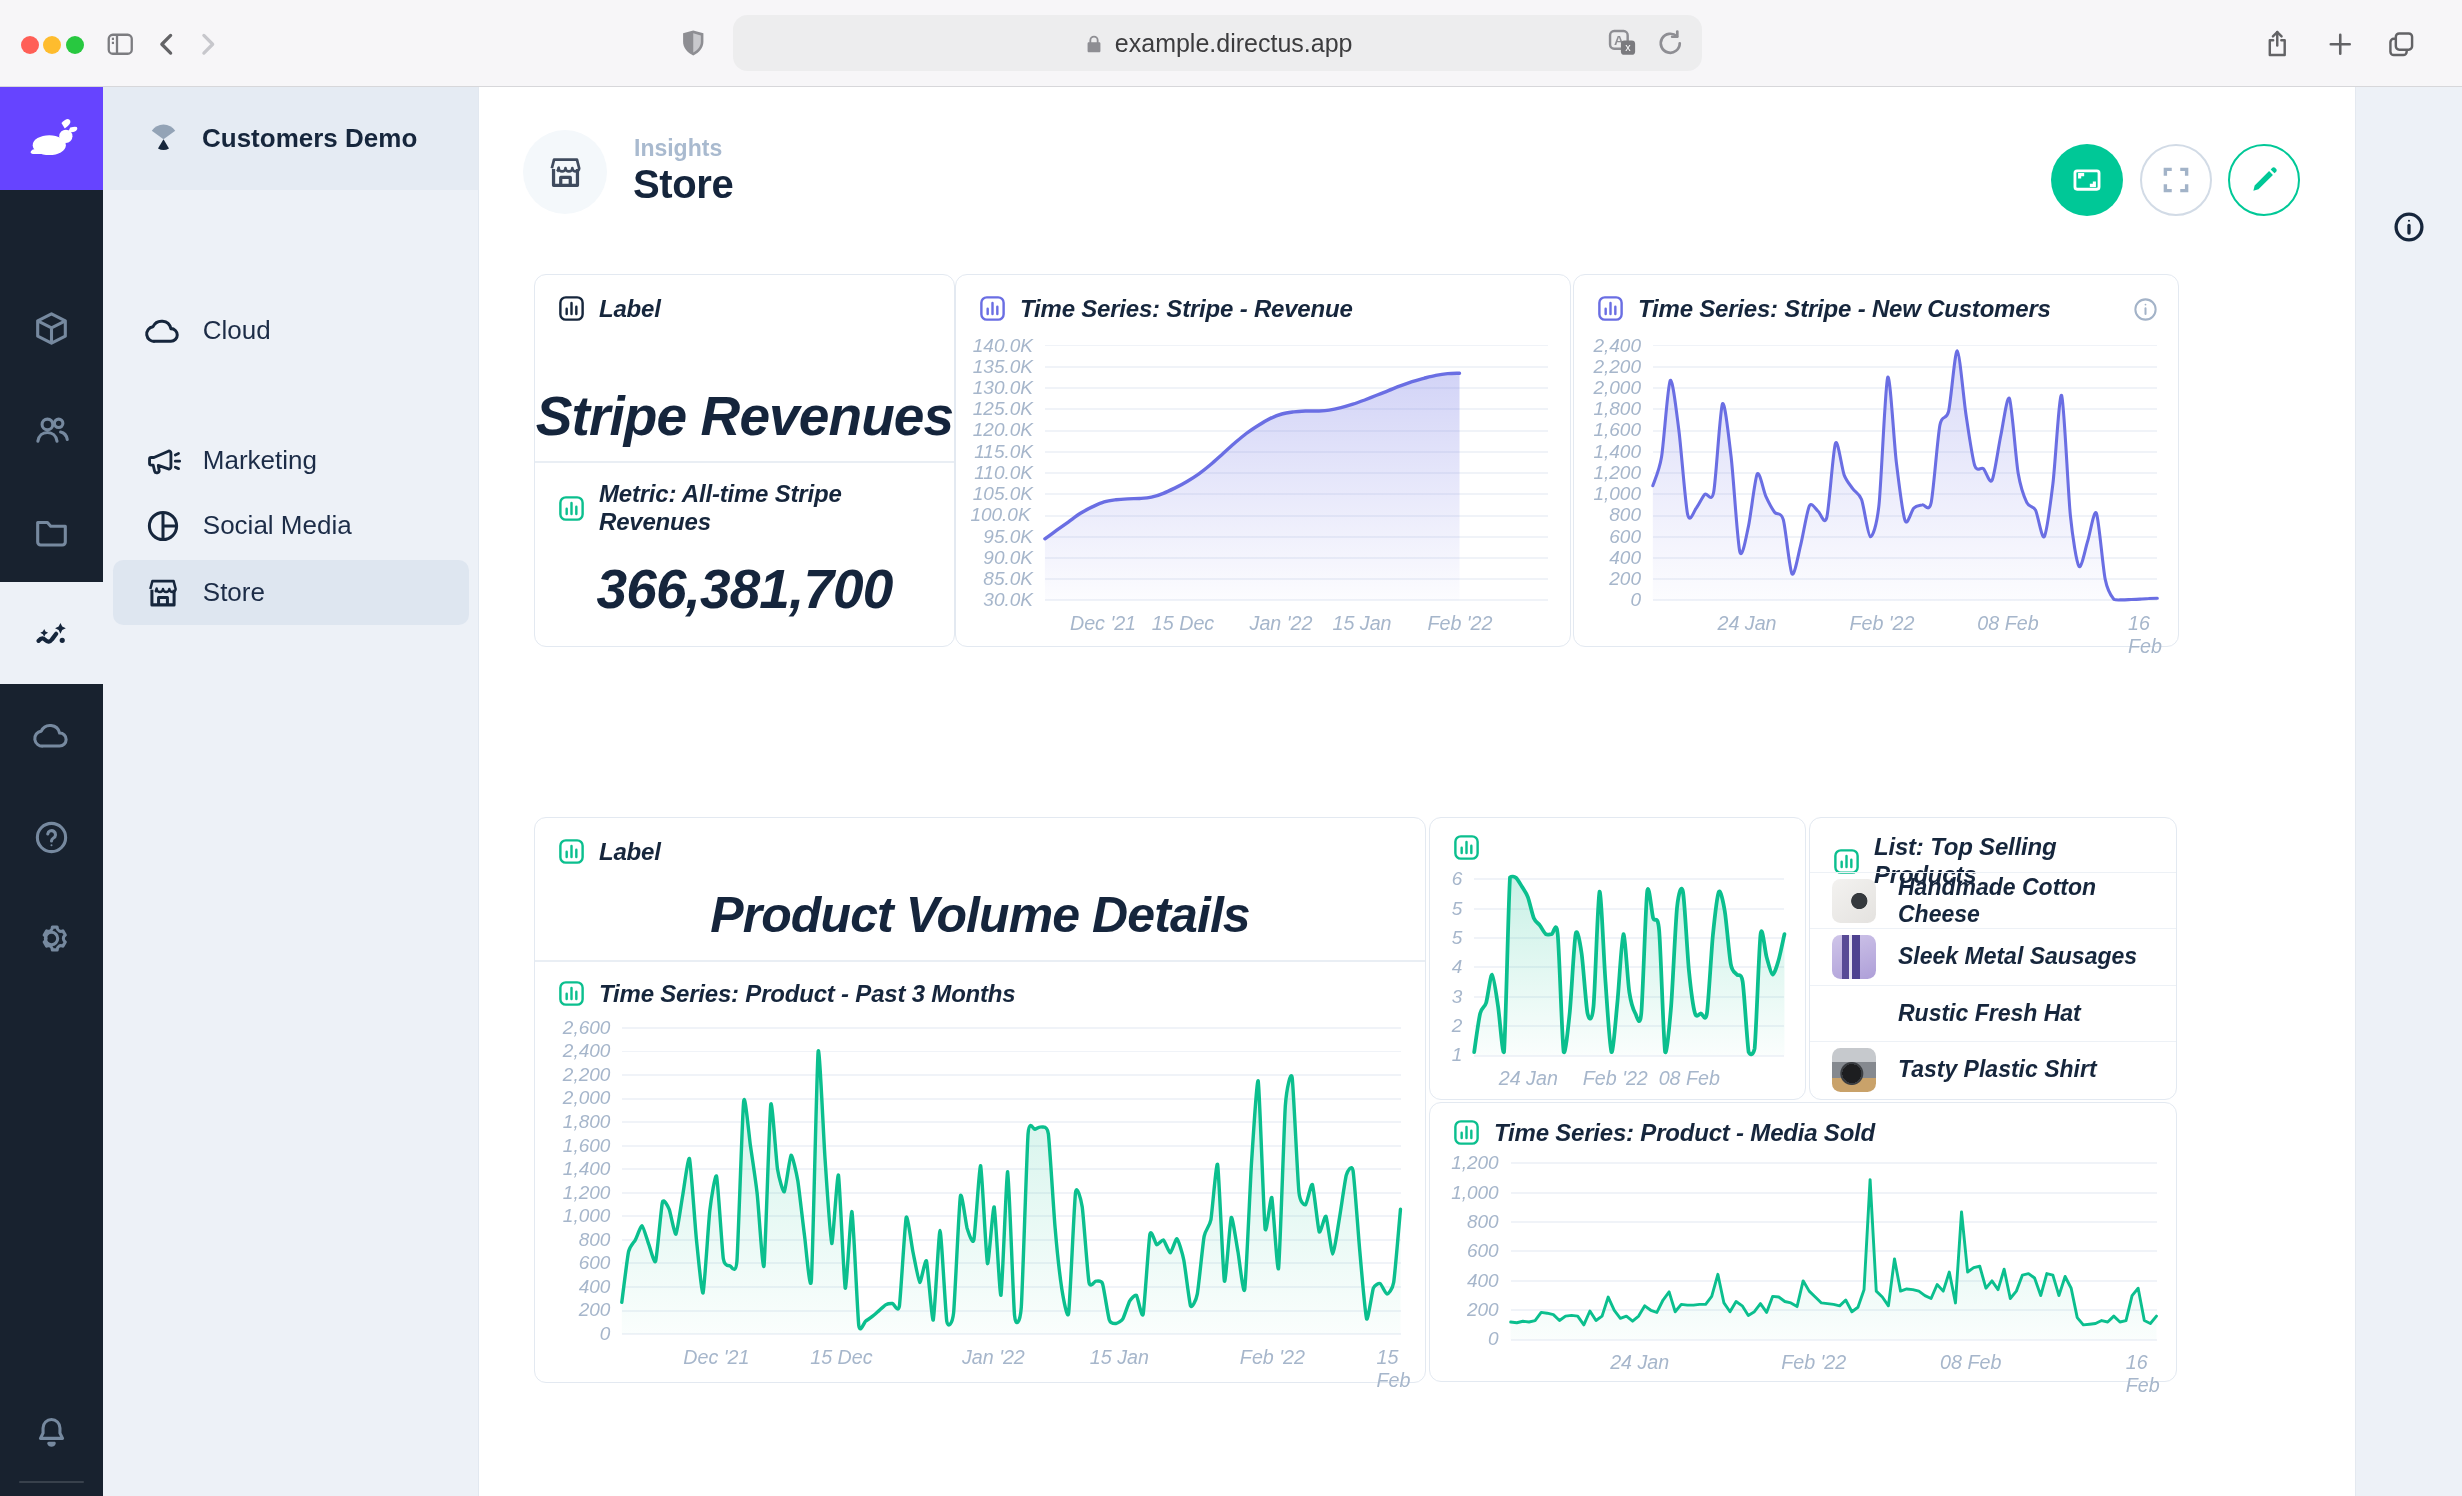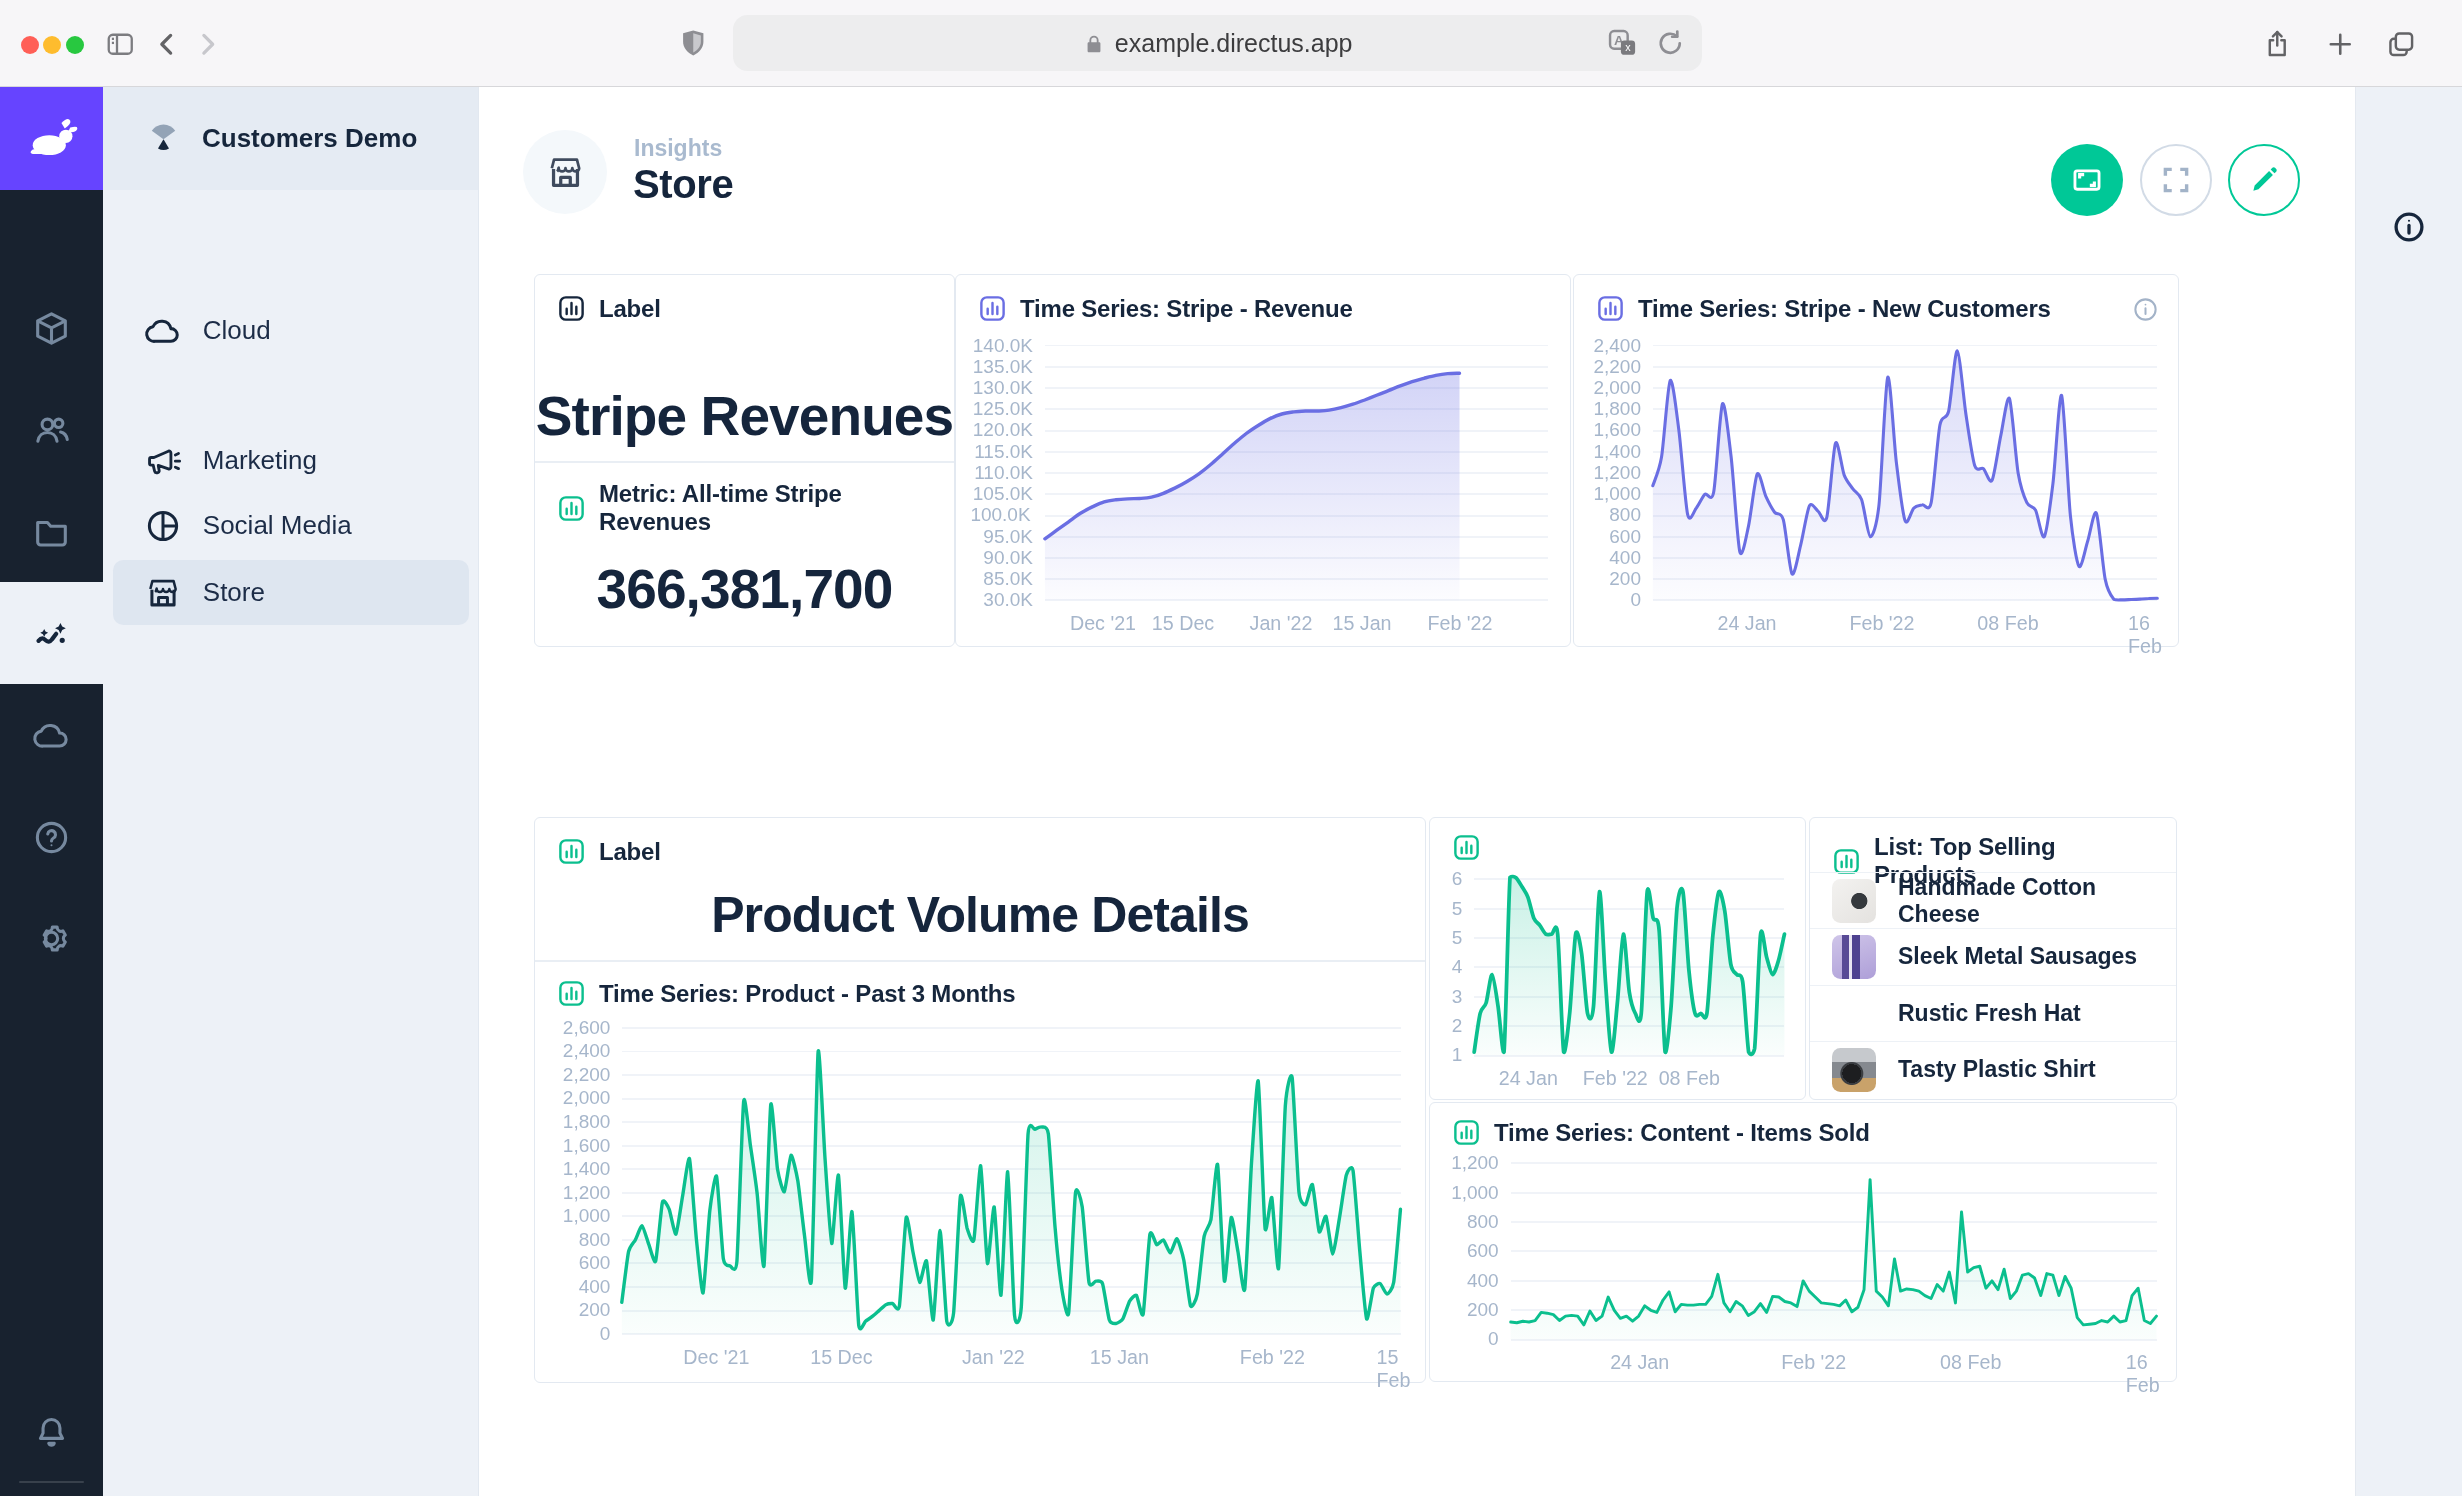--- a/index.html
+++ b/index.html
@@ -42,21 +42,21 @@
   .page-head-icon svg{ width:41px; height:41px; }
   .breadcrumb { position:absolute; left:634px; top:135px; font-size:23px; font-weight:600; color:#a9bacf; }
   .page-title { position:absolute; left:633px; top:162px; font-size:40px; font-weight:800; color:#15253c; letter-spacing:-0.4px; }
   .round-btn { position:absolute; top:144px; width:72px; height:72px; border-radius:50%; display:flex; align-items:center; justify-content:center; cursor:pointer; }
   .round-btn svg{ width:34px; height:34px; }
   .rb1 { left:2051px; background:#00c897; color:#fff; }
   .rb2 { left:2140px; background:#fff; border:2.6px solid #d2dbe6; color:#a2b3c8; }
   .rb3 { left:2228px; background:#fff; border:2.6px solid #00c897; color:#00c897; }
 
   
-  .panel { position:absolute; background:#fff; border:1.7px solid #e3e9f1; border-radius:6px; }
+  .panel { position:absolute; background:#fff; border:1.7px solid #e3e9f1; border-radius:12px;font-style:italic; }
   .phead { display:flex; align-items:center; gap:13px; padding:19px 22px 0 22px; }
   .phead .ptitle { font-size:24px; font-weight:600; color:#16263c; letter-spacing:-0.2px; }
   .cicon { width:29px; height:29px; flex:0 0 auto; }
   .big-label { position:absolute; left:0; right:0; text-align:center; font-weight:800; color:#15253c; letter-spacing:-0.9px; }
   .hdiv { position:absolute; left:0; right:0; height:1.7px; background:#e9eef4; }
   .info-ic { position:absolute; right:19px; top:20.5px; width:27px; height:27px; color:#a3b3c8; cursor:pointer; }
 
   .chart { position:absolute; }
   .ylab { position:absolute; font-size:19px; color:#a6b6cb; text-align:right; transform:translateY(-50%); }
   .xlab { position:absolute; font-size:19.7px; color:#a6b6cb; transform:translateX(-50%); }
@@ -558,21 +558,21 @@
       <span class="prod-name">Tasty Plastic Shirt</span>
     </div>
   </div>
 
   <div class="panel" style="left:1429px; top:1102px; width:748px; height:280px;">
     <div class="phead" style="padding-top:15.4px;">
       <svg class="cicon" viewBox="0 0 24 24" fill="none" stroke="#0bbf8e" stroke-width="2">
           <rect x="2.8" y="2.8" width="18.4" height="18.4" rx="4.5"></rect>
           <path d="M8 12.2v4.4M12 7.4v9.2M16 10.6v6" stroke-linecap="round"></path>
         </svg>
-      <span class="ptitle">Time Series: Content - Items Sold</span>
+      <span class="ptitle">Time Series: Product - Media Sold</span>
     </div>
     <div class="chart" style="left:13.7px; top:50px; width:721px; height:221px;">
         <div class="gline" style="left: 67px; top: 9.4px; width: 646px;"></div>
         <div class="ylab" style="left: 0px; top: 10.3px; width: 55px;">1,200</div>
         <div class="gline" style="left: 67px; top: 39px; width: 646px;"></div>
         <div class="ylab" style="left: 0px; top: 40px; width: 55px;">1,000</div>
         <div class="gline" style="left: 67px; top: 68px; width: 646px;"></div>
         <div class="ylab" style="left: 0px; top: 69px; width: 55px;">800</div>
         <div class="gline" style="left: 67px; top: 97px; width: 646px;"></div>
         <div class="ylab" style="left: 0px; top: 98px; width: 55px;">600</div>

